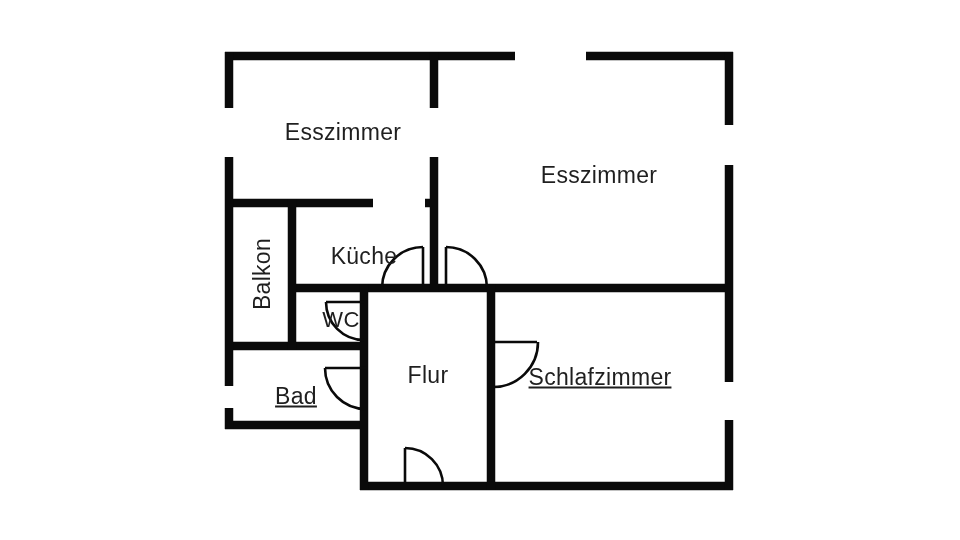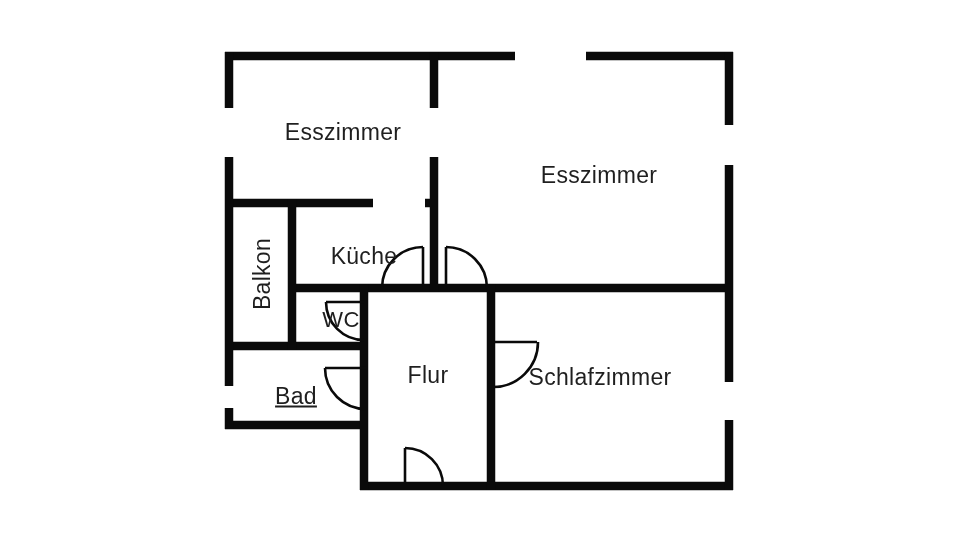--- a/index.html
+++ b/index.html
@@ -33,21 +33,21 @@
     user-select: none;
   }
   .label-esszimmer     { left: 343px; top: 132px; }
   .label-wohnzimmer    { left: 599px; top: 175px; }
   .label-kueche        { left: 364px; top: 256px; }
   .label-balkon        { left: 262px; top: 274px;
                          transform: translate(-50%, -50%) rotate(-90deg); }
   .label-wc            { left: 329px; top: 320px; font-size: 22px; margin-left: 12px; }
   .label-bad           { left: 296px; top: 396px; text-decoration: underline; }
   .label-flur          { left: 428px; top: 375px; text-align: right; }
-  .label-schlafzimmer  { left: 600px; top: 377px; }
+  .label-schlafzimmer  { left: 600px; top: 377px; text-decoration: underline; }
 </style>
 </head>
 <body>
 
 <div class="canvas">
 
   <svg id="plan-svg" viewBox="0 0 960 540" xmlns="http://www.w3.org/2000/svg">
       <line x1="225" y1="56" x2="515" y2="56" stroke="#0a0a0a" stroke-width="8.5"></line>
       <line x1="586" y1="56" x2="733" y2="56" stroke="#0a0a0a" stroke-width="8.5"></line>
       <line x1="225" y1="203" x2="373" y2="203" stroke="#0a0a0a" stroke-width="8.5"></line>

